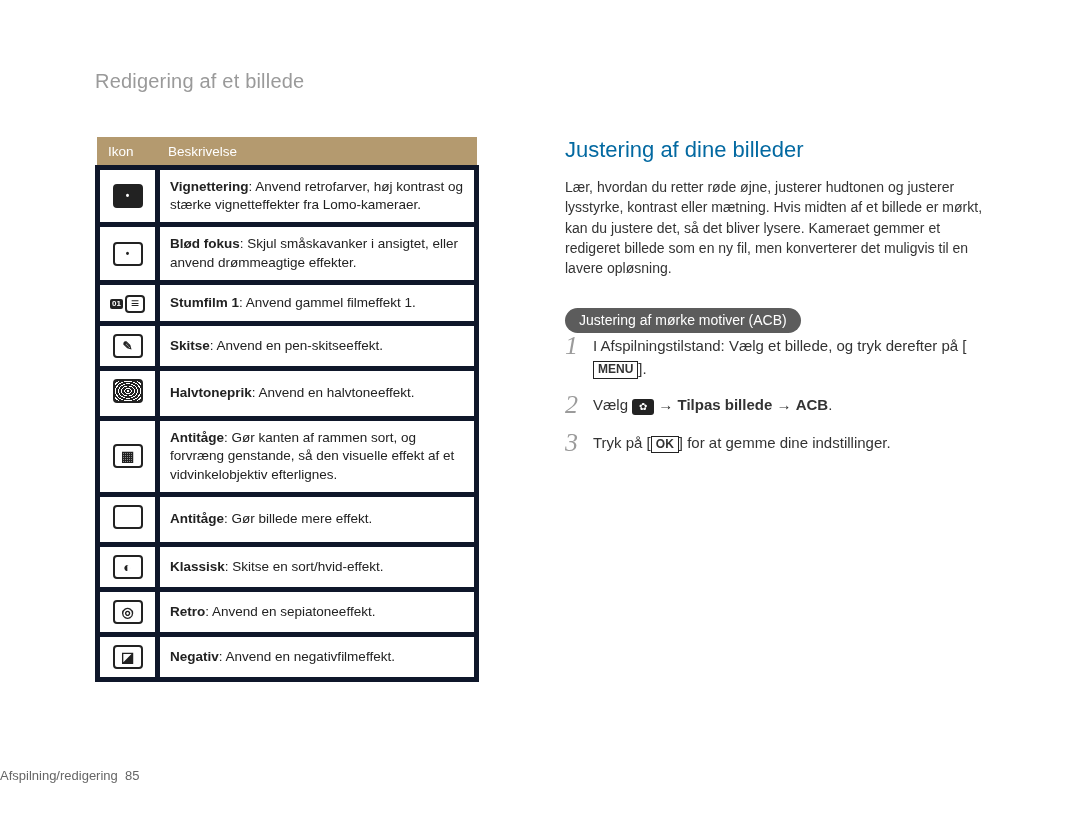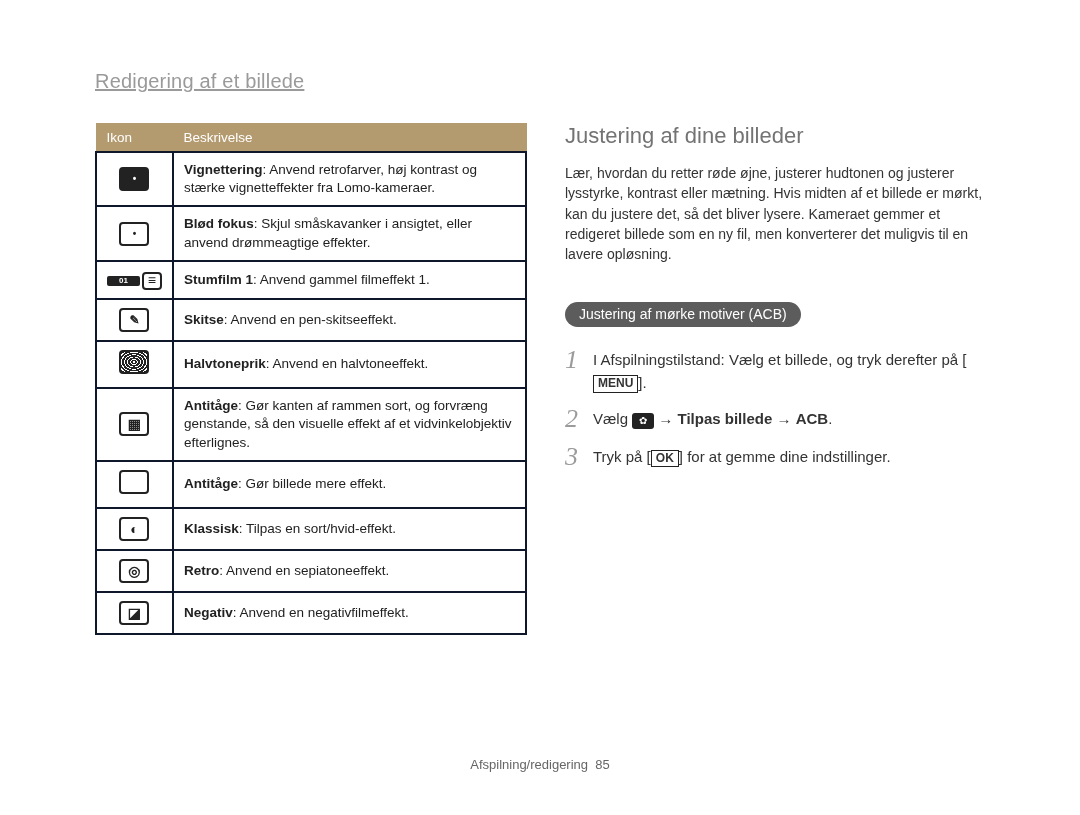--- a/index.html
+++ b/index.html
@@ -13,47 +13,46 @@
     position: relative;
   }
   .page {
     padding: 70px 80px 40px 95px;
   }
   .page-title {
     font-size: 20px;
     font-weight: 300;
     color: #9a9a9a;
     letter-spacing: 0.2px;
-    margin-bottom: 30px;
-    text-decoration: underline;
+    margin-bottom: 44px;
   }
   .columns {
     display: flex;
     gap: 50px;
   }
   .col {
     width: 420px;
   }
   
   table {
     border-collapse: collapse;
-    width: 432px;
+    width: 384px;
     font-size: 13.5px;
   }
   thead th {
     background: #b49a6f;
     color: #fff;
     font-weight: 400;
     text-align: left;
     padding: 6px 10px;
     border: 1px solid #b49a6f;
   }
   thead th:first-child { width: 60px; }
   tbody td {
-    border: 2px solid #0f172a;
+    border: 5px solid #0f172a;
     padding: 8px 10px;
     vertical-align: middle;
     line-height: 1.35;
   }
   tbody td.icon-cell {
     text-align: center;
     width: 60px;
   }
   .icon-box {
     display: inline-flex;
@@ -80,44 +79,44 @@
   .icon-box.neg { }
   .icon-box.neg::after { content:"◪"; font-size:14px; }
   .film-wrap {
     display:inline-flex;
     align-items:center;
     gap:2px;
     justify-content:center;
   }
   .film-badge {
     background:#222; color:#fff; font-size:8px; font-weight:bold;
-    padding:1px 12px; border-radius:2px; line-height:1;
+    padding:1px 2px; border-radius:2px; line-height:1;
   }
   .desc b { font-weight: bold; }
   
   .section-heading {
-    color: #737373;
+    color: #0369a1;
     font-size: 22px;
     font-weight: 400;
     margin-bottom: 14px;
   }
   .intro {
     font-size: 14px;
     color: #333;
     line-height: 1.45;
-    margin-bottom: 38px;
+    margin-bottom: 30px;
   }
   .pill {
     display: inline-block;
     background: #5c5c5c;
     color: #fff;
     border-radius: 14px;
     padding: 4px 14px 5px;
     font-size: 14px;
-    margin-bottom: 22px;
+    margin-bottom: 2px;
   }
   ol.steps {
     list-style: none;
     font-size: 15px;
     color: #333;
   }
   ol.steps li {
     display: flex;
     align-items: flex-start;
     margin-bottom: 14px;
@@ -147,23 +146,23 @@
   .small-icon {
     display:inline-flex;
     width:22px; height:16px;
     background:#222; border-radius:3px;
     color:#fff; align-items:center; justify-content:center;
     font-size:10px; vertical-align:middle;
   }
   .small-icon::after{ content:"✿"; font-size:10px;}
   .footer {
     position:absolute;
-    bottom:43px;
+    bottom:32px;
     left:0; right:0;
-    text-align:center;
+    text-align:left;
     font-size:13px;
     color:#666;
   }
 </style>
 </head>
 <body>
 
 <div class="page">
   <div class="page-title">Redigering af et billede</div>
 
@@ -204,21 +203,21 @@
           <tr>
             <td class="icon-cell"><span class="icon-box fish"></span></td>
             <td class="desc"><b>Antitåge</b><span>: Gør kanten af rammen sort, og forvræng genstande, så den visuelle effekt af et vidvinkelobjektiv efterlignes.</span></td>
           </tr>
           <tr>
             <td class="icon-cell"><span class="icon-box empty"></span></td>
             <td class="desc"><b>Antitåge</b><span>: Gør billede mere effekt.</span></td>
           </tr>
           <tr>
             <td class="icon-cell"><span class="icon-box klass"></span></td>
-            <td class="desc"><b>Klassisk</b><span>: Tilpas en sort/hvid-effekt.</span></td>
+            <td class="desc"><b>Klassisk</b><span>: Skitse en sort/hvid-effekt.</span></td>
           </tr>
           <tr>
             <td class="icon-cell"><span class="icon-box retro"></span></td>
             <td class="desc"><b>Retro</b><span>: Anvend en sepiatoneeffekt.</span></td>
           </tr>
           <tr>
             <td class="icon-cell"><span class="icon-box neg"></span></td>
             <td class="desc"><b>Negativ</b><span>: Anvend en negativfilmeffekt.</span></td>
           </tr>
         </tbody>

